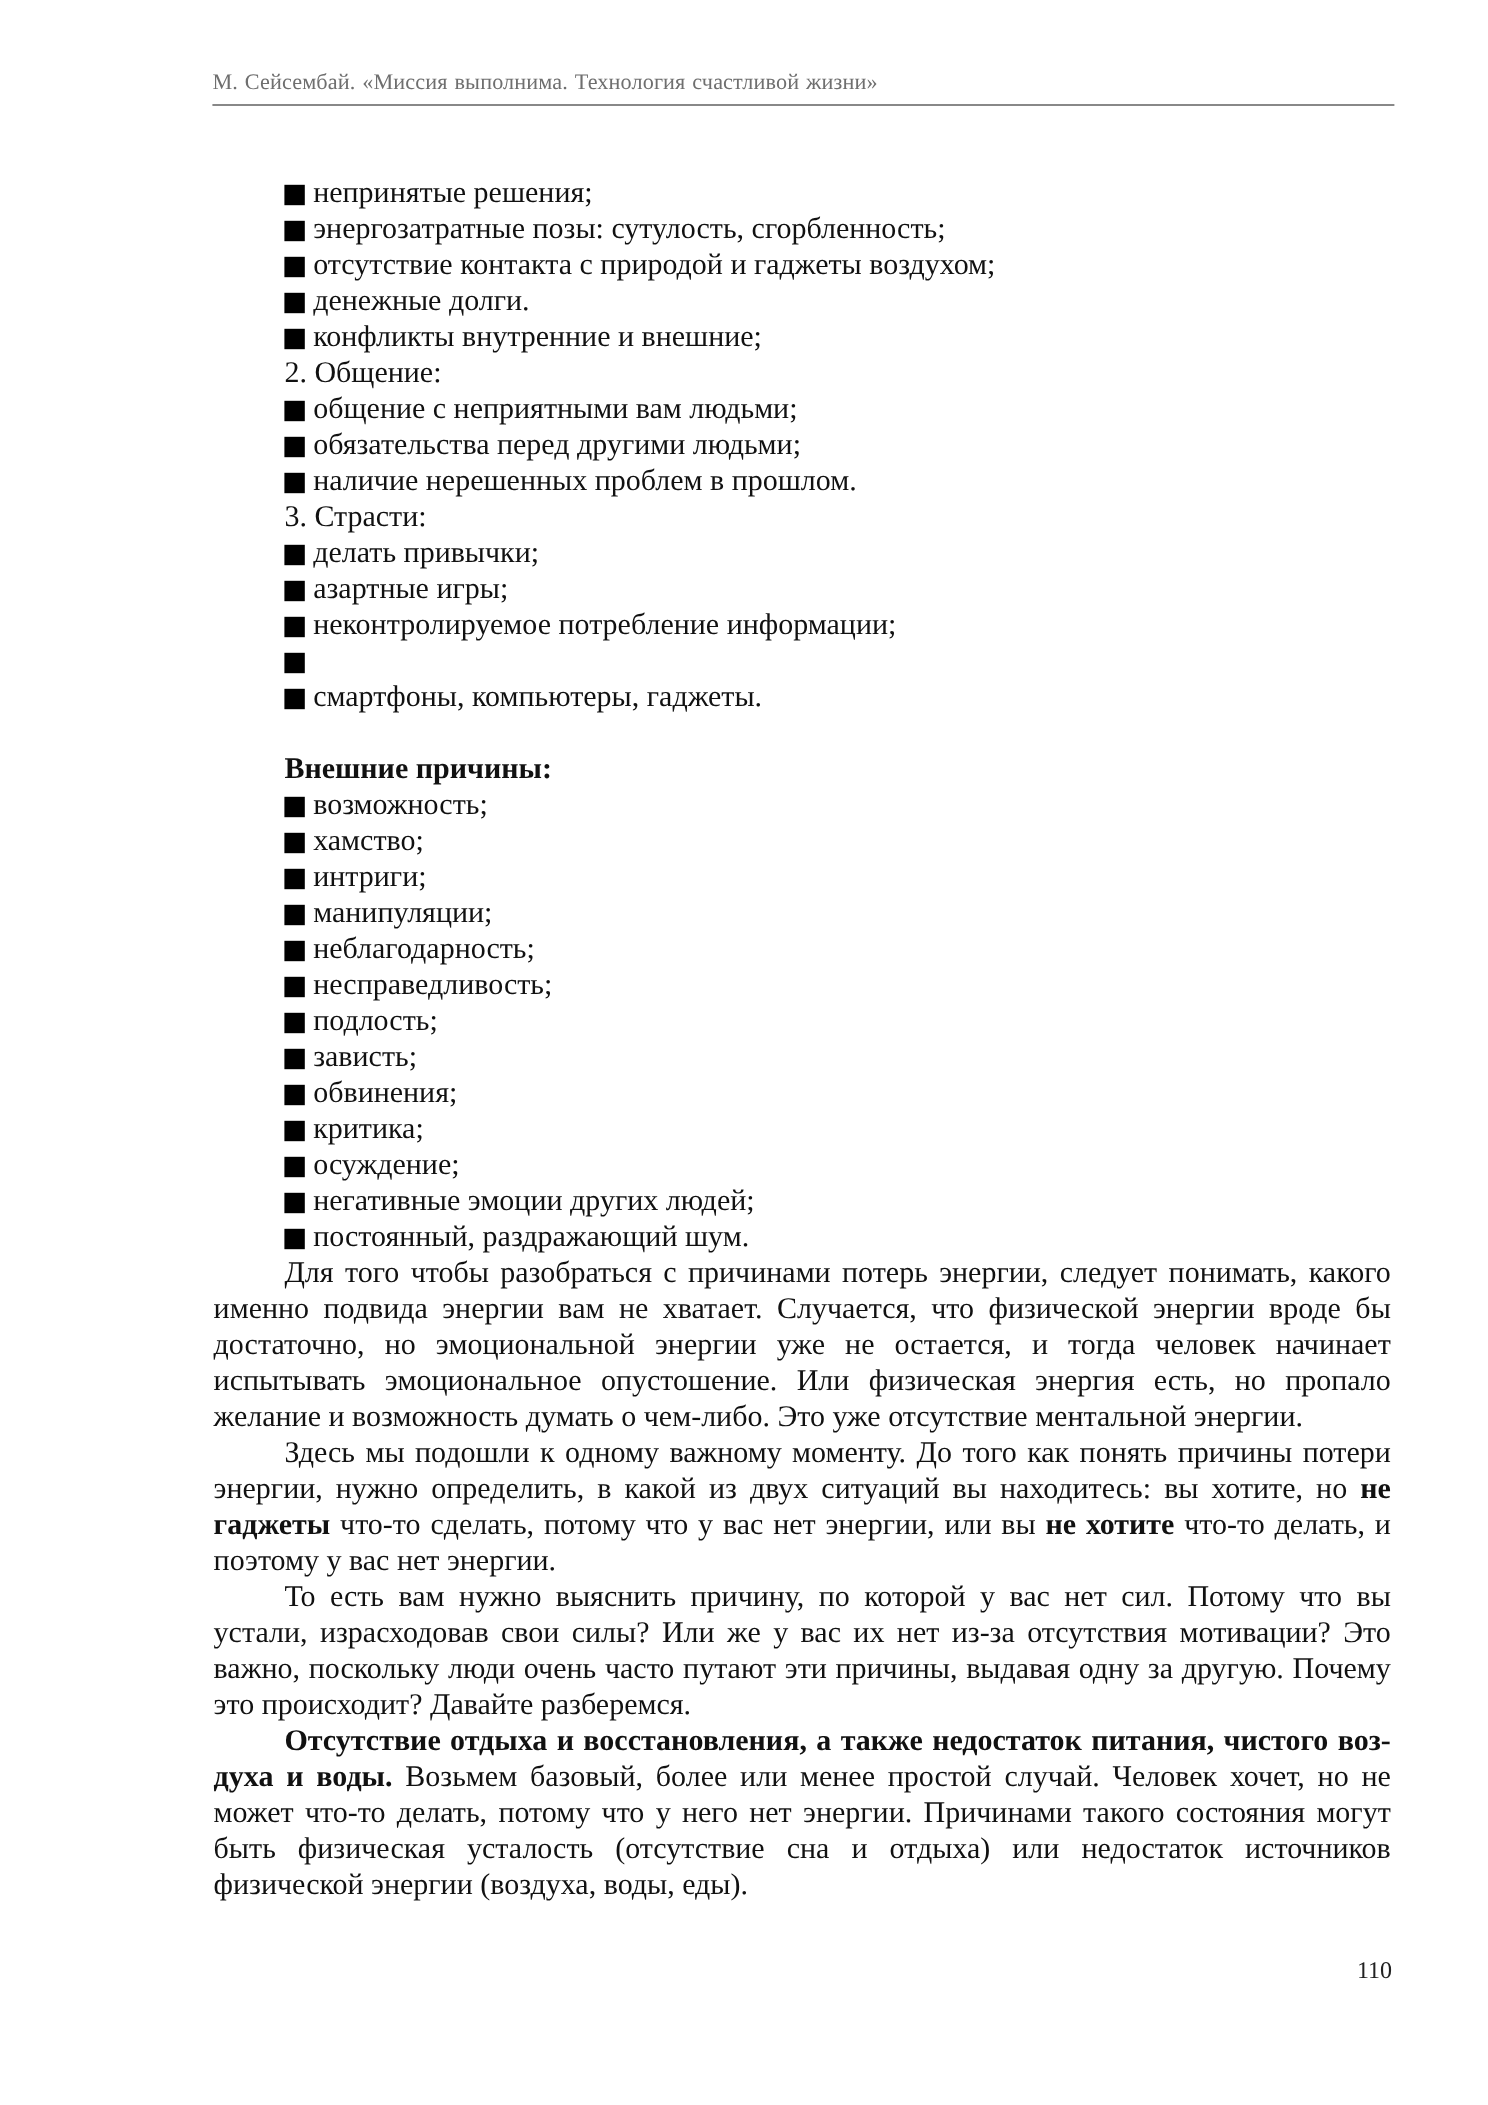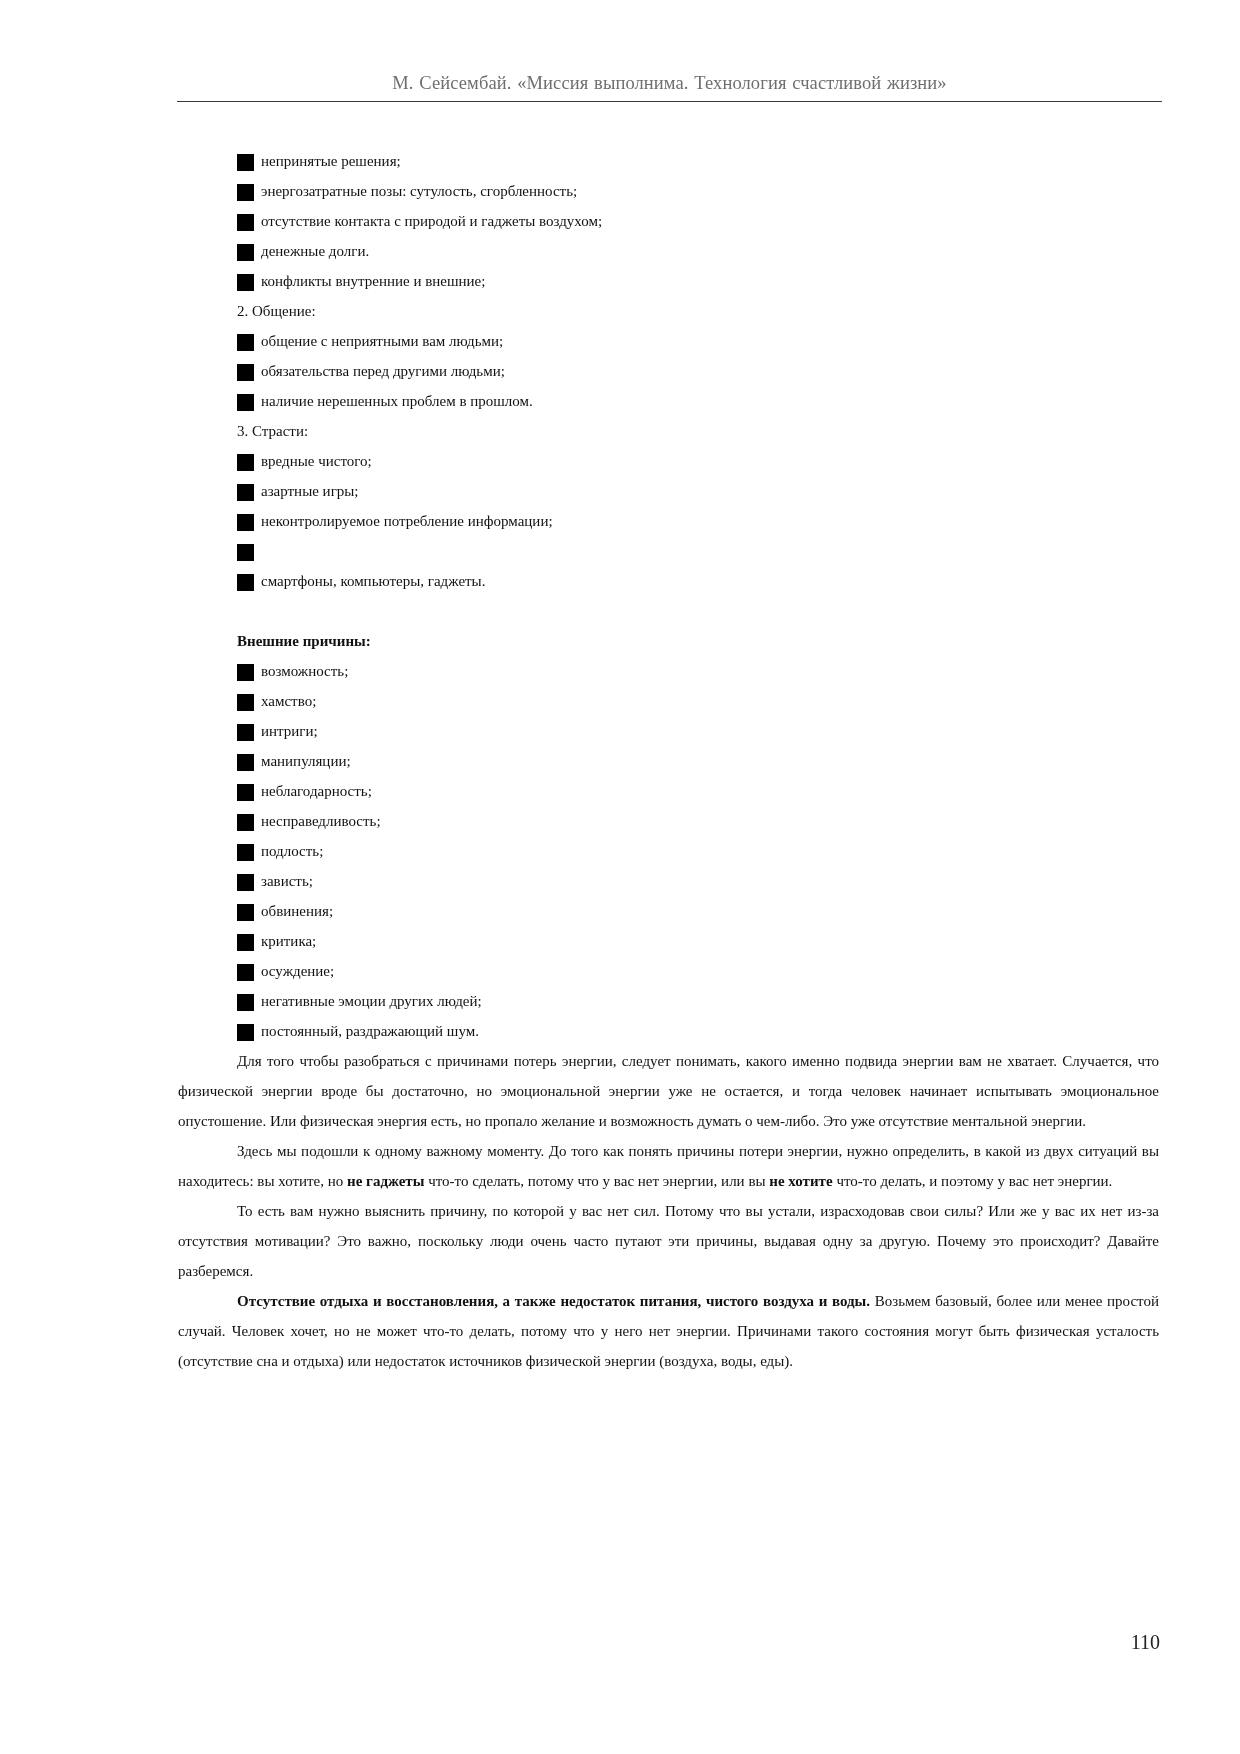--- a/index.html
+++ b/index.html
@@ -11,43 +11,42 @@
     width: 1240px;
     height: 1754px;
     position: relative;
     overflow: hidden;
     font-family: "Liberation Serif", "DejaVu Serif", serif;
     color: #111111;
   }
   .page-header {
     position: absolute;
     left: 177px;
-    top: 70px;
+    top: 56px;
     width: 985px;
-    text-align: center;
   }
   .page-header .header-text {
     font-size: 18.5px;
     color: #6f6f6f;
     letter-spacing: 0.1px;
     word-spacing: 1px;
     line-height: 26px;
     white-space: nowrap;
   }
   .page-header .header-rule {
     margin-top: 5px;
     height: 0;
     border-top: 1.6px solid #3a3a3a;
   }
   .content {
     position: absolute;
     left: 178px;
     top: 146px;
     width: 981px;
-    font-size: 15px;
+    font-size: 25px;
     line-height: 30px;
   }
   .list-block {
     margin-left: 59px;
   }
   .bullet-item {
     display: flex;
     align-items: center;
     height: 30px;
     white-space: nowrap;
@@ -131,21 +130,21 @@
         <span>обязательства перед другими людьми;</span>
       </div>
     <div class="bullet-item">
         <span class="bullet-square"></span>
         <span>наличие нерешенных проблем в прошлом.</span>
       </div>
 
     <div class="section-label">3. Страсти:</div>
     <div class="bullet-item">
         <span class="bullet-square"></span>
-        <span>вредные чистого;</span>
+        <span>делать привычки;</span>
       </div>
     <div class="bullet-item">
         <span class="bullet-square"></span>
         <span>азартные игры;</span>
       </div>
     <div class="bullet-item">
         <span class="bullet-square"></span>
         <span>неконтролируемое потребление информации;</span>
       </div>
     <div class="bullet-item">

